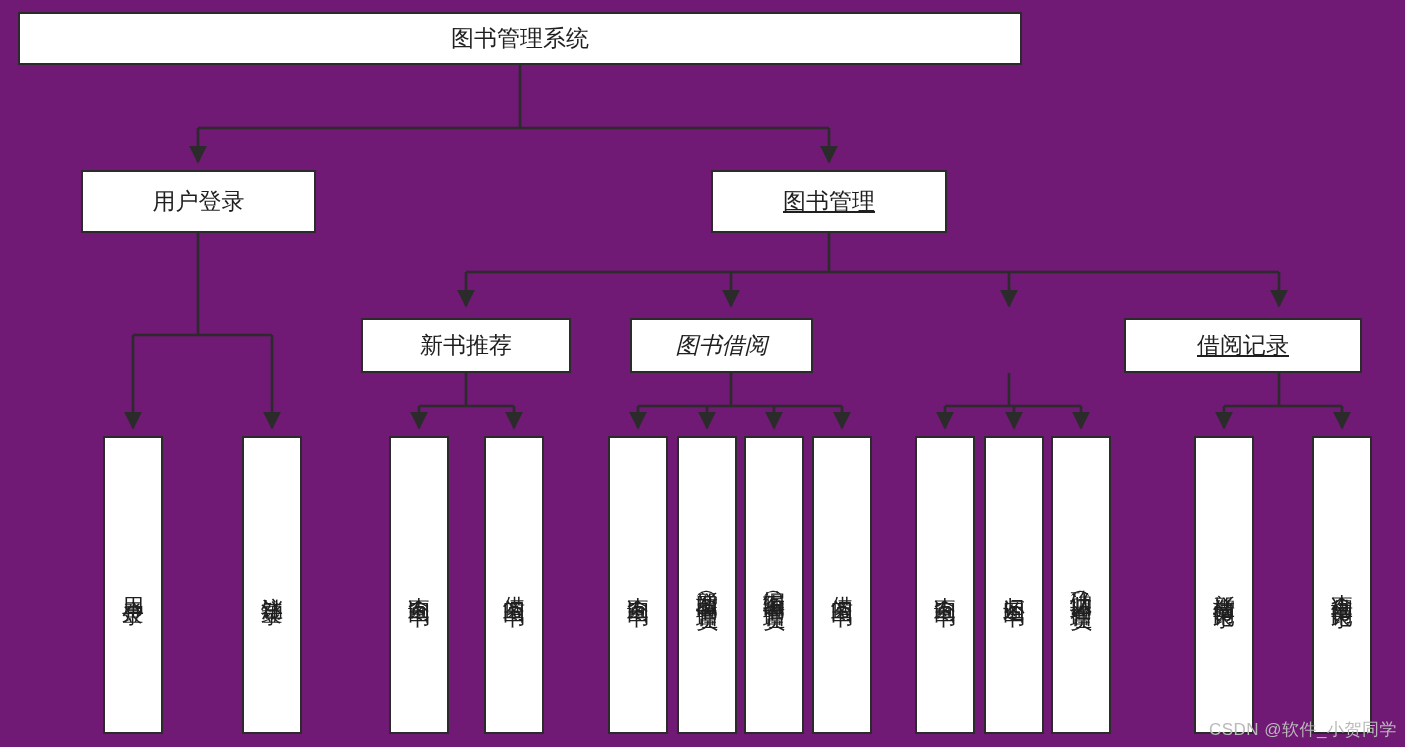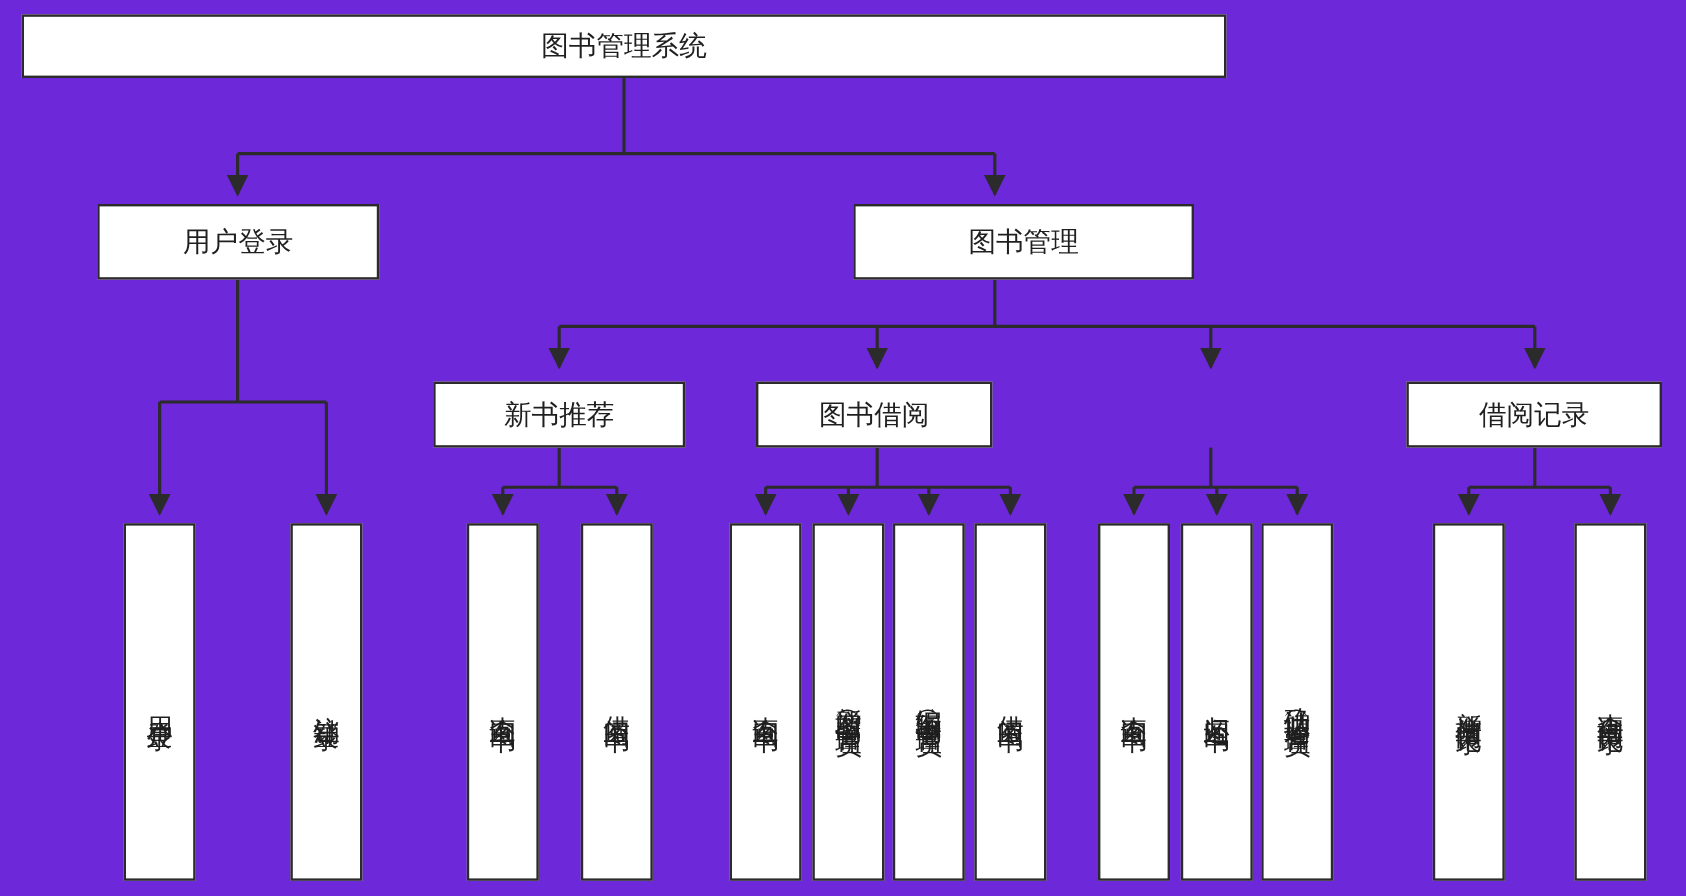--- a/index.html
+++ b/index.html
@@ -7,21 +7,21 @@
     padding: 0;
     background: #ffffff;
   }
   body {
     font-family: "Liberation Sans", "DejaVu Sans", sans-serif;
   }
   #stage {
     position: relative;
     width: 1405px;
     height: 747px;
-    background: #6d28d9;
+    background: #701a75;
     overflow: hidden;
   }
   #wires {
     position: absolute;
     left: 0;
     top: 0;
     width: 1405px;
     height: 747px;
   }
   .node {
@@ -124,31 +124,31 @@
     </g>
   </svg>
 
   <div class="node root" style="left:18px; top:12px; width:1004px; height:53px;">
     <span class="label">图书管理系统</span>
   </div>
 
   <div class="node horiz" style="left:81px; top:170px; width:235px; height:63px;">
     <span class="label">用户登录</span>
   </div>
-  <div class="node horiz" style="left:711px; top:170px; width:284px; height:63px;">
+  <div class="node horiz" style="left:711px; top:170px; width:236px; height:63px;text-decoration:underline;">
     <span class="label">图书管理</span>
   </div>
 
   <div class="node horiz" style="left:361px; top:318px; width:210px; height:55px;font-family:Liberation Serif, serif;">
     <span class="label">新书推荐</span>
   </div>
-  <div class="node horiz" style="left:630px; top:318px; width:197px; height:55px;">
+  <div class="node horiz" style="left:630px; top:318px; width:183px; height:55px;font-style:italic;">
     <span class="label">图书借阅</span>
   </div>
-  <div class="node horiz" style="left:1172px; top:318px; width:213px; height:55px;">
+  <div class="node horiz" style="left:1124px; top:318px; width:238px; height:55px;text-decoration:underline;">
     <span class="label">借阅记录</span>
   </div>
 
   <div class="node vert" style="left:103px; top:436px; width:60px; height:298px;">
     <span class="label">用户登录</span>
   </div>
   <div class="node vert" style="left:242px; top:436px; width:60px; height:298px;">
     <span class="label">注销登录</span>
   </div>
 
@@ -182,14 +182,15 @@
     <span class="label">确认归还（管理员）</span>
   </div>
 
   <div class="node vert" style="left:1194px; top:436px; width:60px; height:298px;">
     <span class="label">新增借阅记录</span>
   </div>
   <div class="node vert" style="left:1312px; top:436px; width:60px; height:298px;">
     <span class="label">查询借阅记录</span>
   </div>
 
+  <div class="watermark">CSDN @软件_小贺同学</div>
 
 </div>
 
 </body></html>

